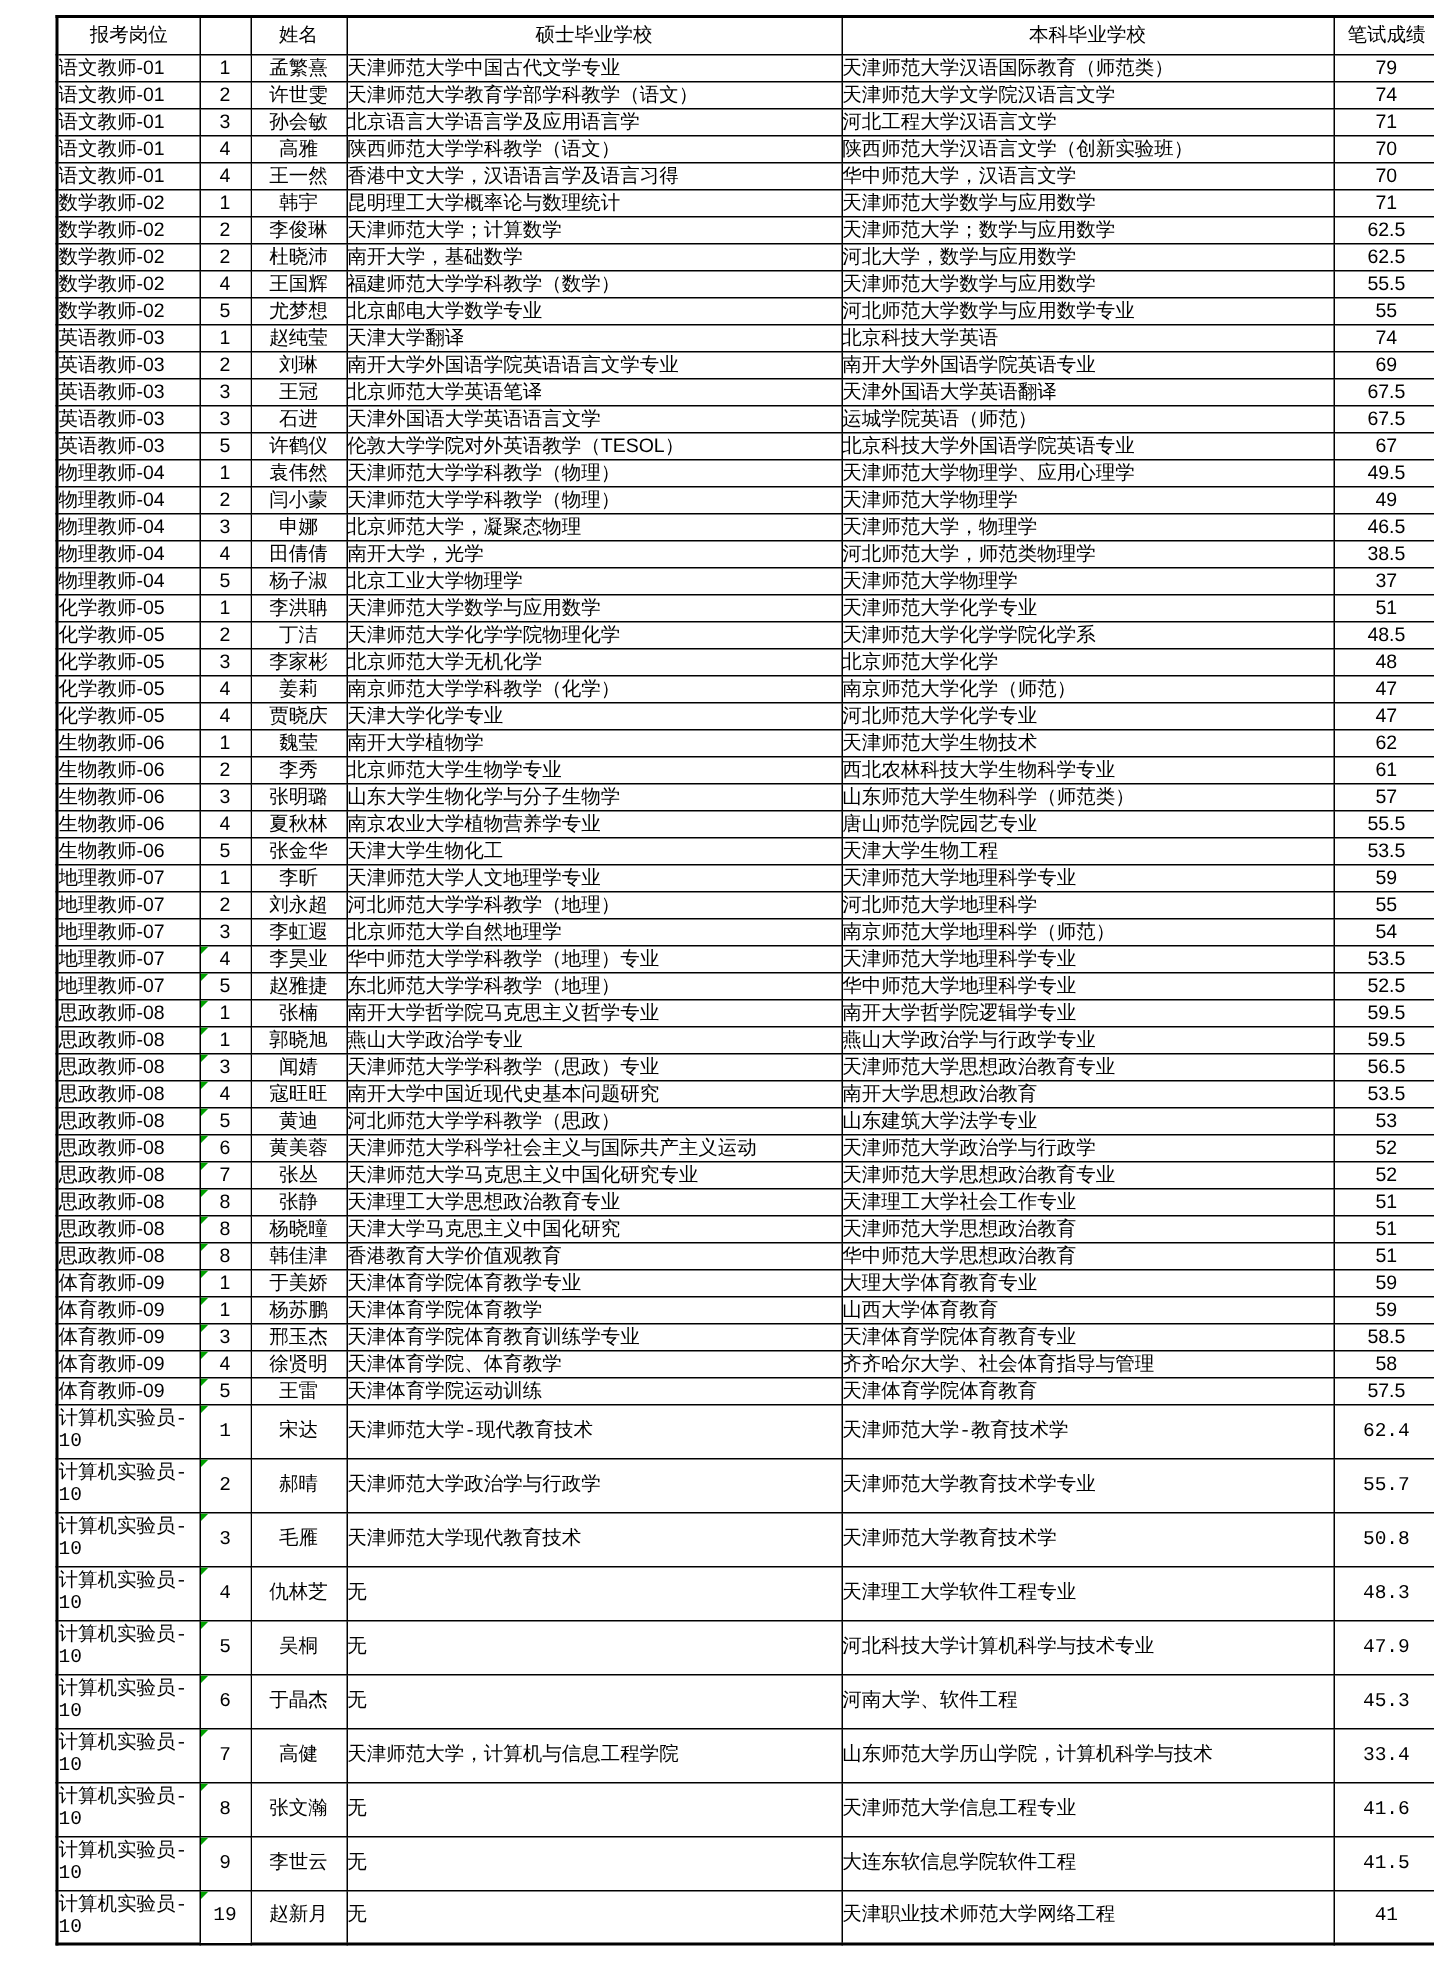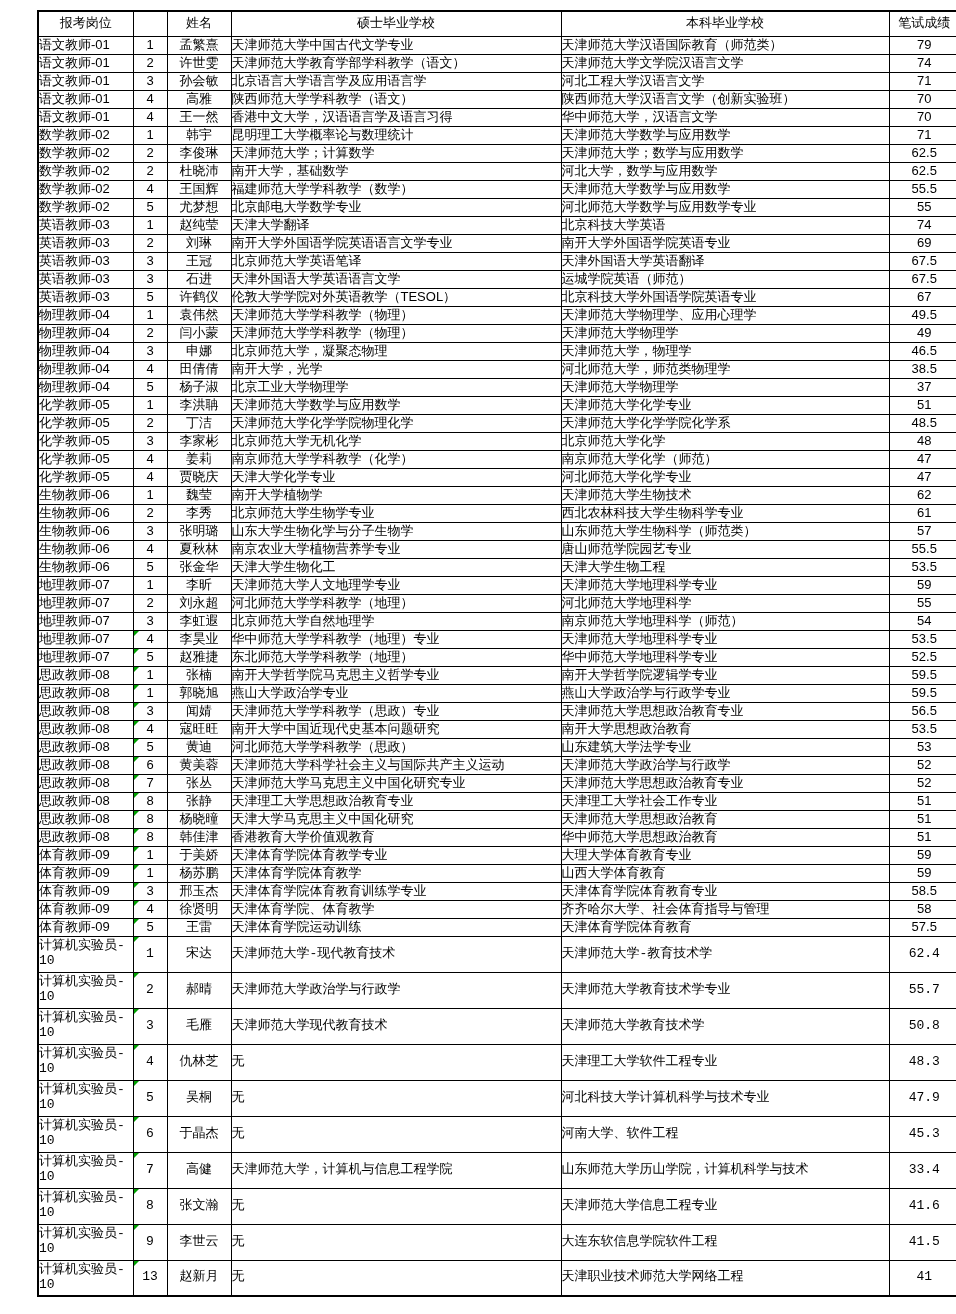--- a/index.html
+++ b/index.html
@@ -557,21 +557,21 @@
         <tr class="row tall">
           <td class="pos">计算机实验员-10</td>
           <td class="rank flag">9</td>
           <td class="name">李世云</td>
           <td class="school">无</td>
           <td class="school">大连东软信息学院软件工程</td>
           <td class="score">41.5</td>
         </tr>
         <tr class="row tall">
           <td class="pos">计算机实验员-10</td>
-          <td class="rank flag">13</td>
+          <td class="rank flag">19</td>
           <td class="name">赵新月</td>
           <td class="school">无</td>
           <td class="school">天津职业技术师范大学网络工程</td>
           <td class="score">41</td>
         </tr>
       </tbody>
   </table>
 </div>
 
 </body></html>

